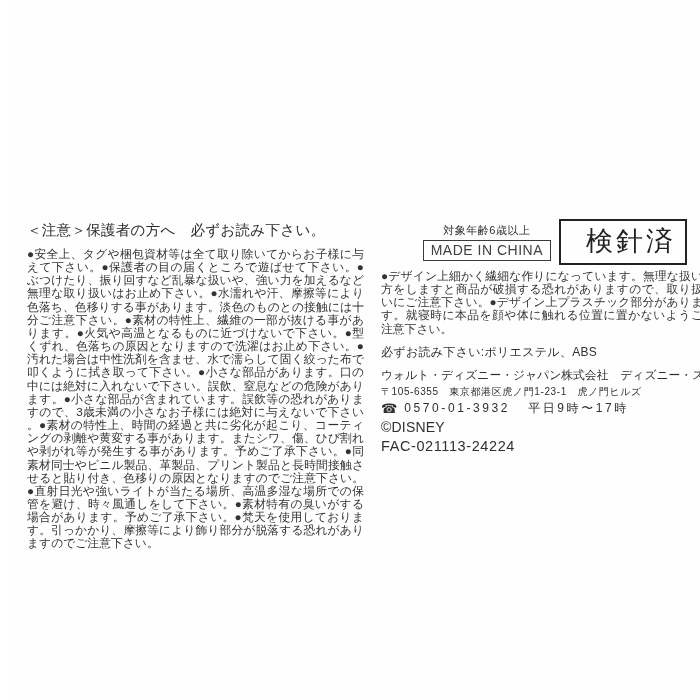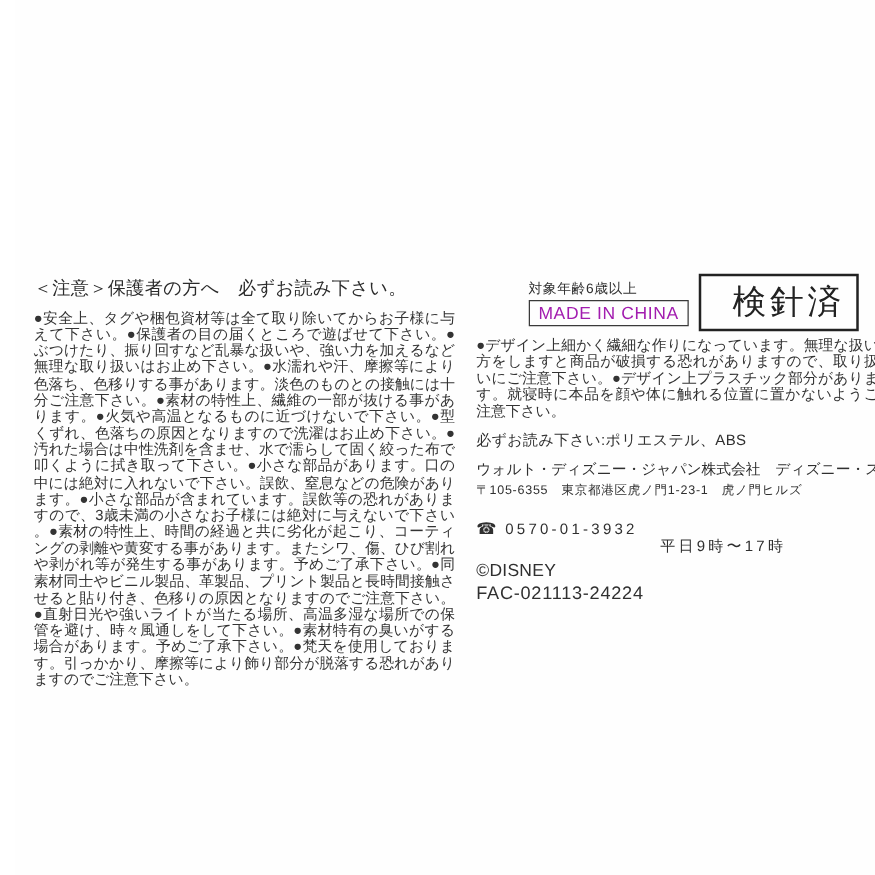--- a/index.html
+++ b/index.html
@@ -46,34 +46,34 @@
   .col-right { width: 322px; flex: 0 0 322px; }
   .cert-row {
     display: flex;
     justify-content: flex-end;
     align-items: center;
     gap: 8px;
     margin-right: 16px;
     margin-bottom: 5px;
     margin-top: -2px;
   }
-  .origin-block { }
+  .origin-block { text-align: center; }
   .age-label {
     font-size: 11px;
     letter-spacing: 0.5px;
     margin-bottom: 2px;
     white-space: nowrap;
   }
   .made-box {
     border: 1.5px solid #3a3a3a;
     padding: 1px 7px 2px 7px;
     font-size: 14px;
     letter-spacing: 0.5px;
     white-space: nowrap;
-    color: #a21caf;
+    color: #404040;
   }
   .inspection-box {
     border: 2.5px solid #222222;
     padding: 2px 9px 4px 25px;
     font-size: 27px;
     letter-spacing: 3px;
     white-space: nowrap;
     color: #222222;
   }
   .design-note {
@@ -110,21 +110,21 @@
   }
   .phone-row {
     margin-top: 1px;
     font-size: 12px;
     letter-spacing: 2.6px;
     white-space: nowrap;
     display: flex;
     align-items: center;
   }
   .phone-icon { letter-spacing: 0; margin-right: 7px; font-size: 13px; }
-  .phone-hours { margin-left: 18px; margin-top: 29px; }
+  .phone-hours { margin-left: 18px; }
   .copyright {
     margin-top: 2px;
     font-size: 14px;
     letter-spacing: 0.2px;
   }
   .fac-code {
     margin-top: 3px;
     font-size: 14.5px;
     letter-spacing: 0.6px;
     color: #303030;

